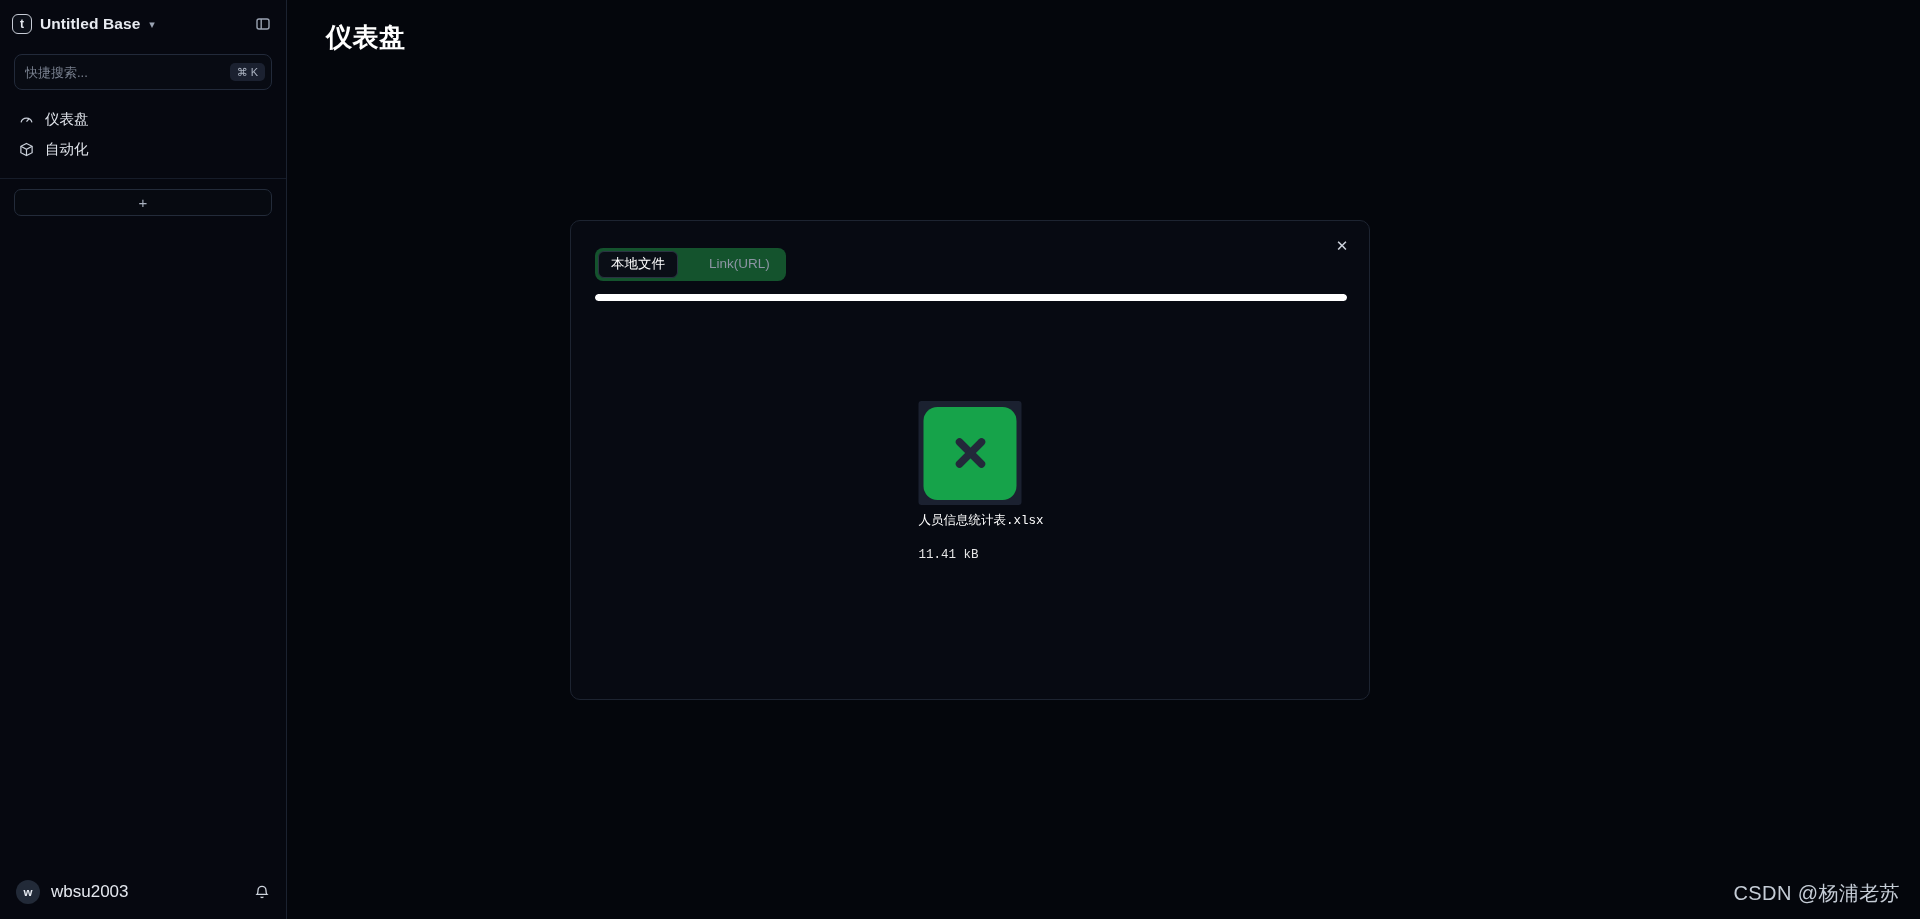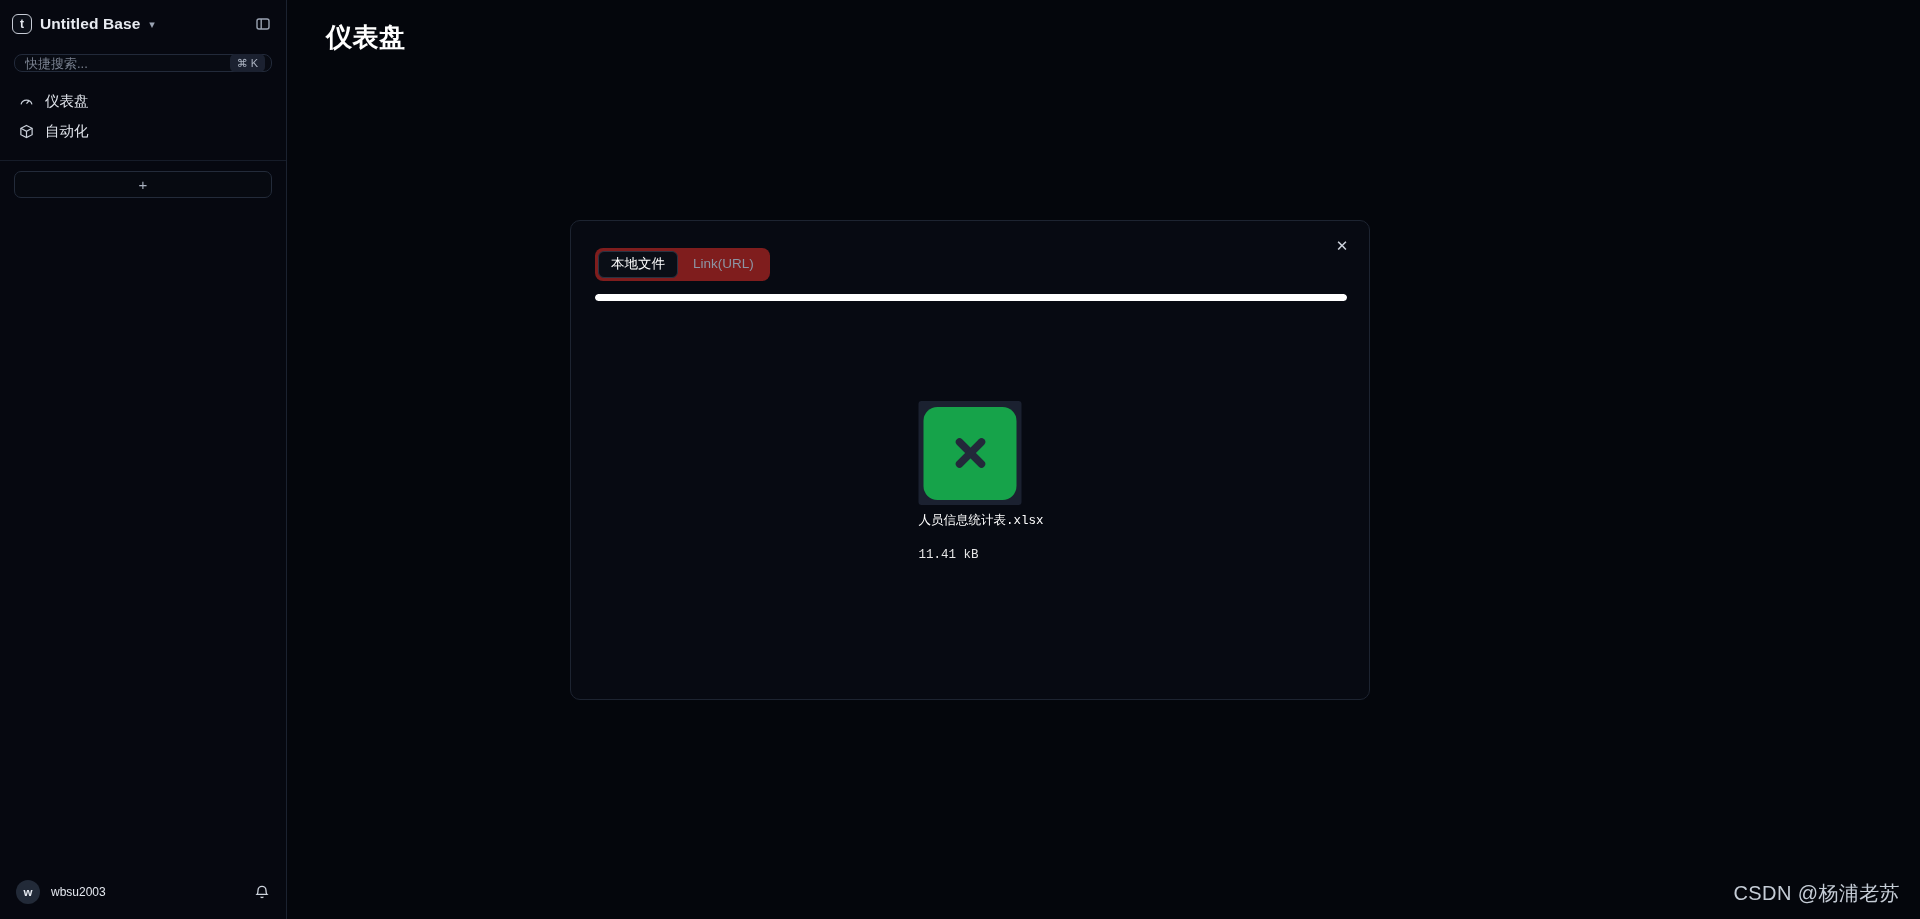--- a/index.html
+++ b/index.html
@@ -67,21 +67,21 @@
   .panel-toggle {
     margin-left: auto;
     width: 22px; height: 22px;
     display: flex; align-items: center; justify-content: center;
     color: #9aa3b2;
   }
 
   .search-wrap { padding: 0 14px; margin-top: 8px; }
   .search-box {
     position: relative;
-    height: 18px;
+    height: 36px;
     border: 1px solid #222a3a;
     border-radius: 8px;
     background: #080b13;
     display: flex;
     align-items: center;
     padding: 0 6px 0 10px;
   }
   .search-box input {
     flex: 1;
     background: transparent;
@@ -152,21 +152,21 @@
   .avatar {
     width: 24px; height: 24px;
     border-radius: 50%;
     background: #222a38;
     color: #e6eaf1;
     font-size: 11.5px;
     font-weight: 600;
     display: flex; align-items: center; justify-content: center;
     flex: 0 0 24px;
   }
-  .uname { color: #e4e8ef; font-size: 12px; }
+  .uname { color: #e4e8ef; font-size: 17px; }
   .bell { margin-left: auto; color: #cfd5de; display: flex; }
 
   
   .main {
     position: relative;
     flex: 1;
     height: 919px;
     background: #04060c;
   }
   .page-title {
@@ -198,24 +198,24 @@
     display: flex; align-items: center; justify-content: center;
     color: #cdd3dc;
     font-size: 15px;
     line-height: 1;
   }
   .tabs {
     position: absolute;
     left: 24px;
     top: 27px;
     display: flex;
-    background: #7f1d1d;
+    background: #14532d;
     border-radius: 8px;
     padding: 3px;
-    gap: 2px;
+    gap: 18px;
   }
   .tab {
     padding: 5px 13px;
     border-radius: 6px;
     font-size: 13.5px;
     color: #8d95a4;
     white-space: nowrap;
     line-height: 1.25;
   }
   .tab.active {

